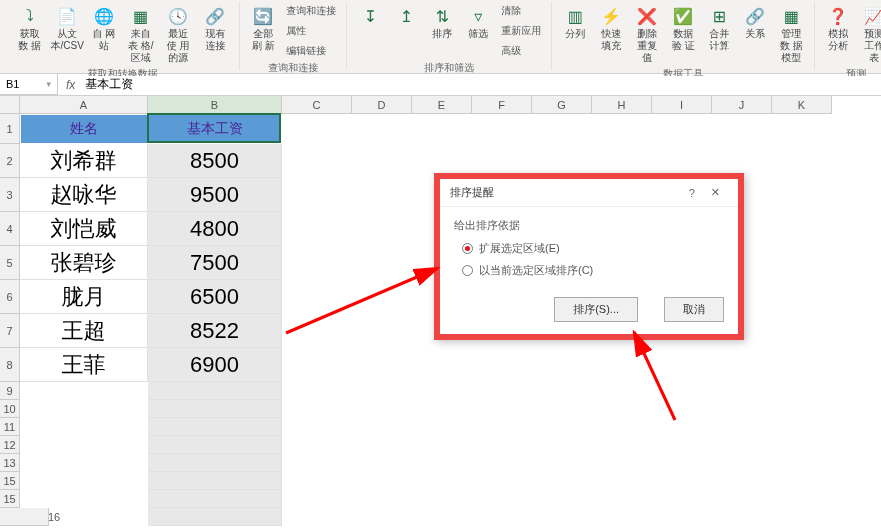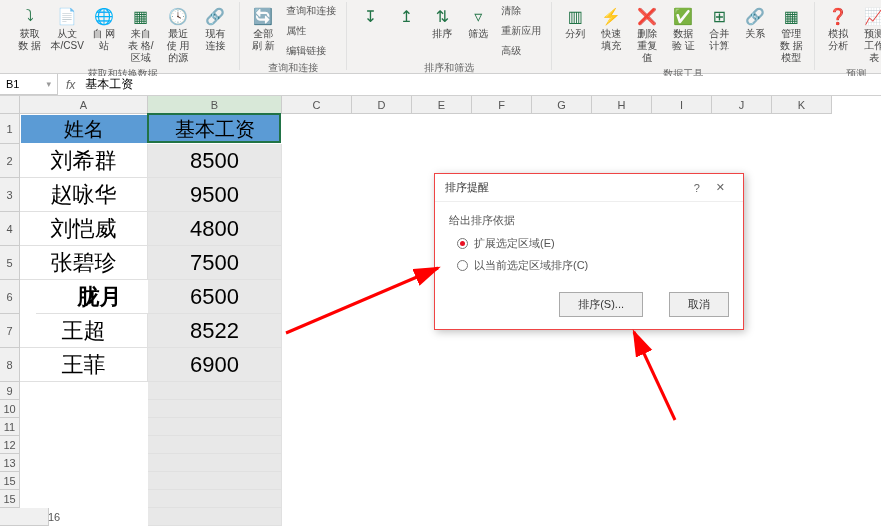--- a/index.html
+++ b/index.html
@@ -26,26 +26,26 @@
   
   .sheet { position: relative; height: calc(529px - 74px - 22px); overflow: hidden; background:#fff; }
   .corner { position:absolute; left:0; top:0; width:20px; height:18px; background:#f0f0f0; border-right:1px solid #ccc; border-bottom:1px solid #ccc; }
   .colhdrs { position:absolute; left:20px; top:0; height:18px; display:flex; }
   .colhdr { background:#f0f0f0; border-right:1px solid #ccc; border-bottom:1px solid #ccc; text-align:center; font-size:11px; color:#555; line-height:18px; }
   .colhdr.sel { background:#d8e8d8; }
   .rowhdrs { position:absolute; left:0; top:18px; width:20px; }
   .rowhdr { background:#f0f0f0; border-right:1px solid #ccc; border-bottom:1px solid #ccc; text-align:center; font-size:11px; color:#555; }
   .cells { position:absolute; left:20px; top:18px; }
   .cell { position:absolute; border-right:1px solid #e0e0e0; border-bottom:1px solid #e0e0e0; display:flex; align-items:center; justify-content:center; font-size:22px; }
-  .cell.hdr { background:#5b9bd5; color:#000000; font-size:20px; border:1px solid #fff; }
+  .cell.hdr { background:#5b9bd5; color:#4c1d95; font-size:14px; border:1px solid #fff; }
   .cell.selcol { background:#e8e8e8; }
   .selbox { position:absolute; border:2px solid #217346; pointer-events:none; }
 
   
-  .dialog { position:absolute; left:434px; top:173px; width:310px; background:#fff; border:1px solid #ef4444; box-shadow:2px 2px 8px rgba(0,0,0,0.25); font-size:11px; }
+  .dialog { position:absolute; left:434px; top:173px; width:310px; background:#fff; border:6px solid #ef4444; box-shadow:2px 2px 8px rgba(0,0,0,0.25); font-size:11px; }
   .dlg-title { background:#fff; border-bottom:1px solid #eee; padding:6px 10px; display:flex; align-items:center; }
   .dlg-title span:first-child { flex:1; color:#333; }
   .dlg-help, .dlg-close { padding:0 8px; color:#666; cursor:pointer; }
   .dlg-body { padding:10px 14px 6px 14px; color:#555; line-height:16px; }
   .dlg-radio { display:flex; align-items:center; gap:6px; padding:3px 0 3px 8px; }
   .dlg-radio .rdot { width:11px; height:11px; border:1px solid #777; border-radius:50%; display:flex; align-items:center; justify-content:center; }
   .dlg-radio.checked .rdot::after { content:""; width:5px; height:5px; background:#e81123; border-radius:50%; display:block; }
   .dlg-btns { padding:10px 14px 12px 14px; display:flex; justify-content:flex-end; gap:26px; }
   .dlg-btn { border:1px solid #aaa; background:#f0f0f0; padding:4px 18px; font-size:11px; cursor:pointer; color:#333; }
 
@@ -246,21 +246,21 @@
       <div class="cell hdr" style="left: 0px; top: 0px; width: 128px; height: 30px;">姓名</div>
       <div class="cell hdr" style="left: 128px; top: 0px; width: 134px; height: 30px;">基本工资</div>
       <div class="cell" style="left: 0px; top: 30px; width: 128px; height: 34px;">刘希群</div>
       <div class="cell selcol" style="left: 128px; top: 30px; width: 134px; height: 34px;">8500</div>
       <div class="cell" style="left: 0px; top: 64px; width: 128px; height: 34px;">赵咏华</div>
       <div class="cell selcol" style="left: 128px; top: 64px; width: 134px; height: 34px;">9500</div>
       <div class="cell" style="left: 0px; top: 98px; width: 128px; height: 34px;">刘恺威</div>
       <div class="cell selcol" style="left: 128px; top: 98px; width: 134px; height: 34px;">4800</div>
       <div class="cell" style="left: 0px; top: 132px; width: 128px; height: 34px;">张碧珍</div>
       <div class="cell selcol" style="left: 128px; top: 132px; width: 134px; height: 34px;">7500</div>
-      <div class="cell" style="left: 16px; top: 166px; width: 128px; height: 34px; font-weight: bold;">胧月</div>
+      <div class="cell" style="left: 0px; top: 166px; width: 128px; height: 34px;">胧月</div>
       <div class="cell selcol" style="left: 128px; top: 166px; width: 134px; height: 34px;">6500</div>
       <div class="cell" style="left: 0px; top: 200px; width: 128px; height: 34px;">王超</div>
       <div class="cell selcol" style="left: 128px; top: 200px; width: 134px; height: 34px;">8522</div>
       <div class="cell" style="left: 0px; top: 234px; width: 128px; height: 34px;">王菲</div>
       <div class="cell selcol" style="left: 128px; top: 234px; width: 134px; height: 34px;">6900</div>
       <div class="selbox" style="left: 127px; top: -1px; width: 134px; height: 30px;"></div>
     </div>
 </div>
 
 <div class="dialog">

